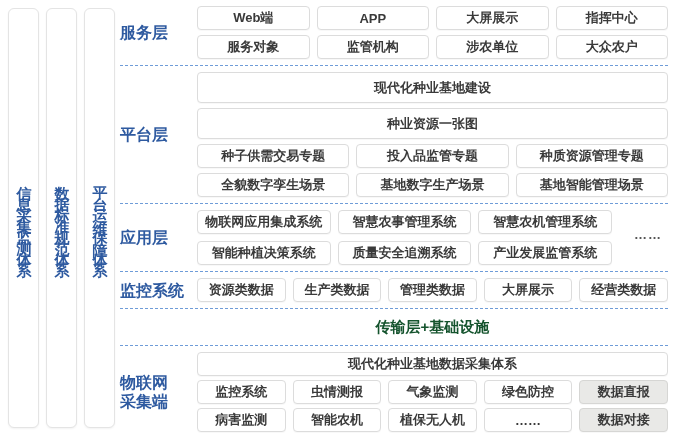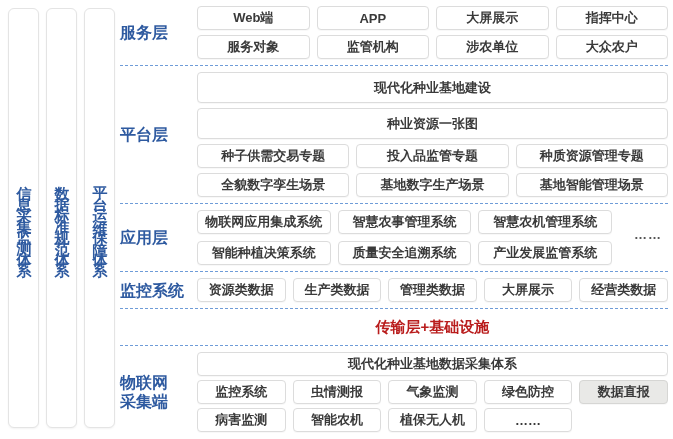--- a/index.html
+++ b/index.html
@@ -97,21 +97,21 @@
     font-size: 13px;
     color: #555555;
     letter-spacing: 1px;
   }
 
   
   .transport {
     text-align: center;
     font-weight: bold;
     font-size: 15px;
-    color: #b91c1c;
+    color: #14532d;
     padding: 3px 0 2px 0;
   }
 </style>
 </head>
 <body>
 
 <div class="page">
 
   <div class="pillar pillar-1">
     <span>信息采集监测体系</span>
@@ -222,18 +222,19 @@
           <div class="box">虫情测报</div>
           <div class="box">气象监测</div>
           <div class="box">绿色防控</div>
           <div class="box gray">数据直报</div>
         </div>
         <div class="grid5">
           <div class="box">病害监测</div>
           <div class="box">智能农机</div>
           <div class="box">植保无人机</div>
           <div class="box">……</div>
+          <div class="box gray">数据对接</div>
         </div>
       </div>
     </div>
 
   </div>
 </div>
 
 </body></html>

